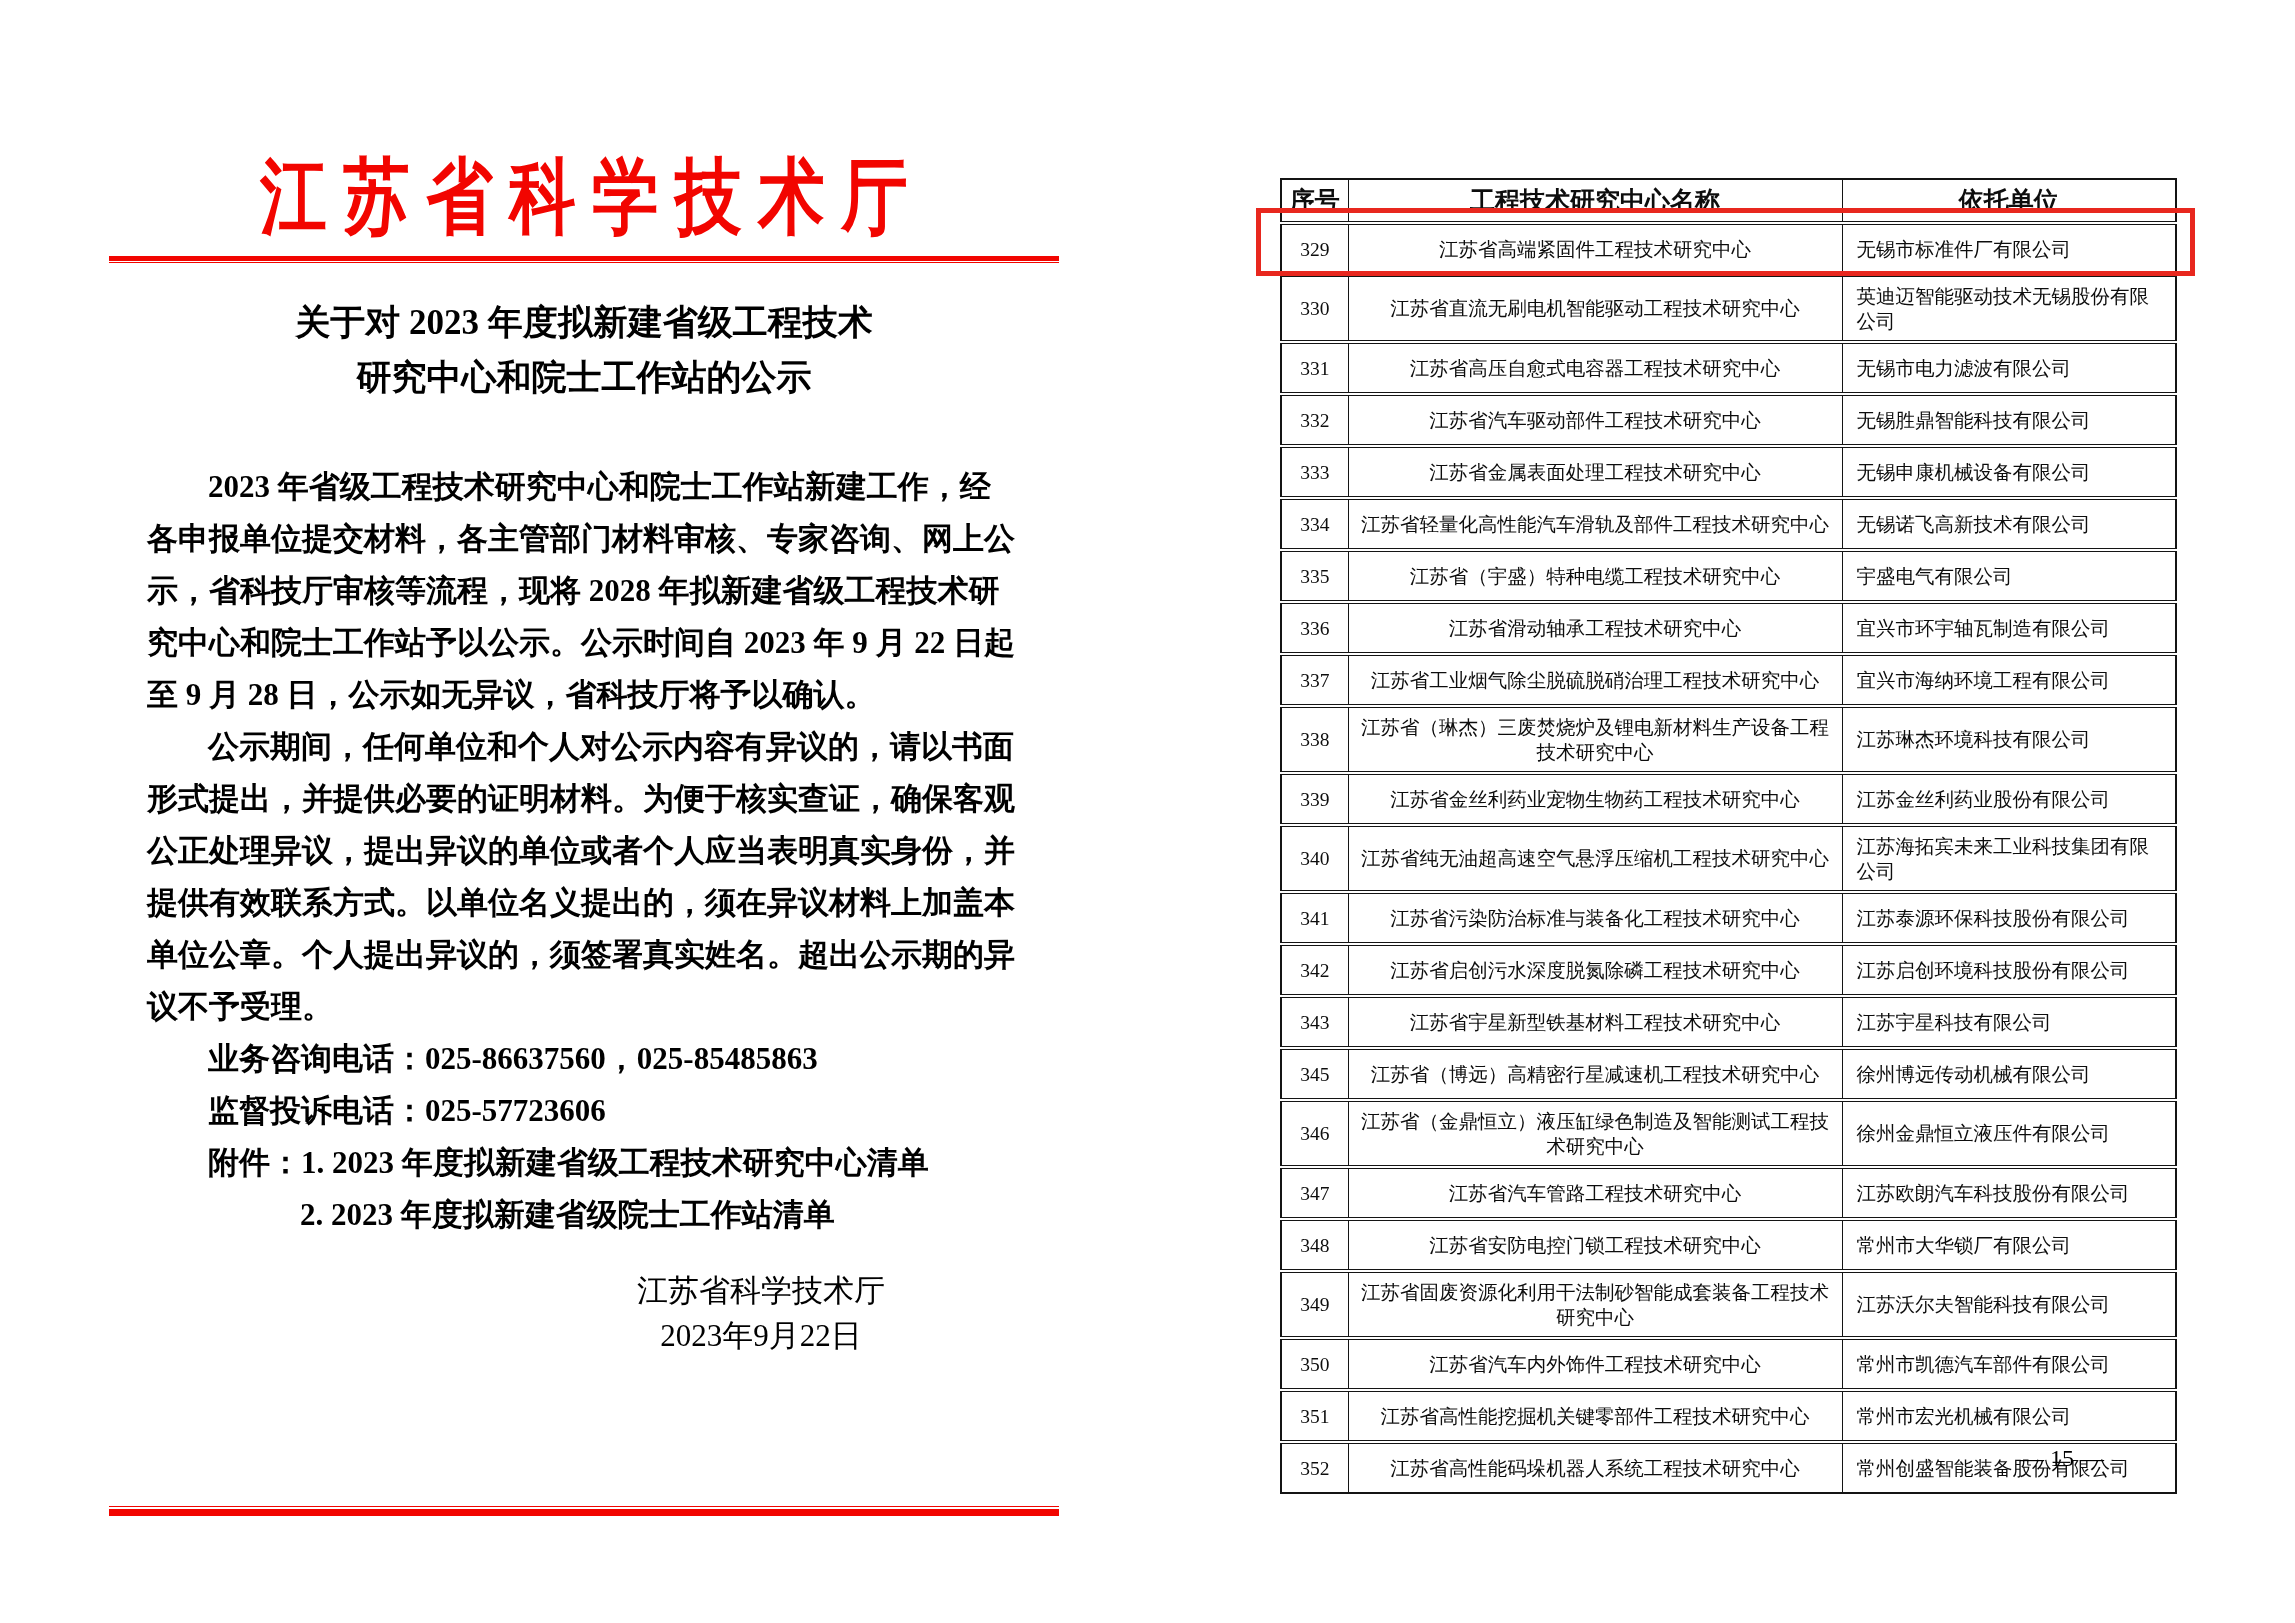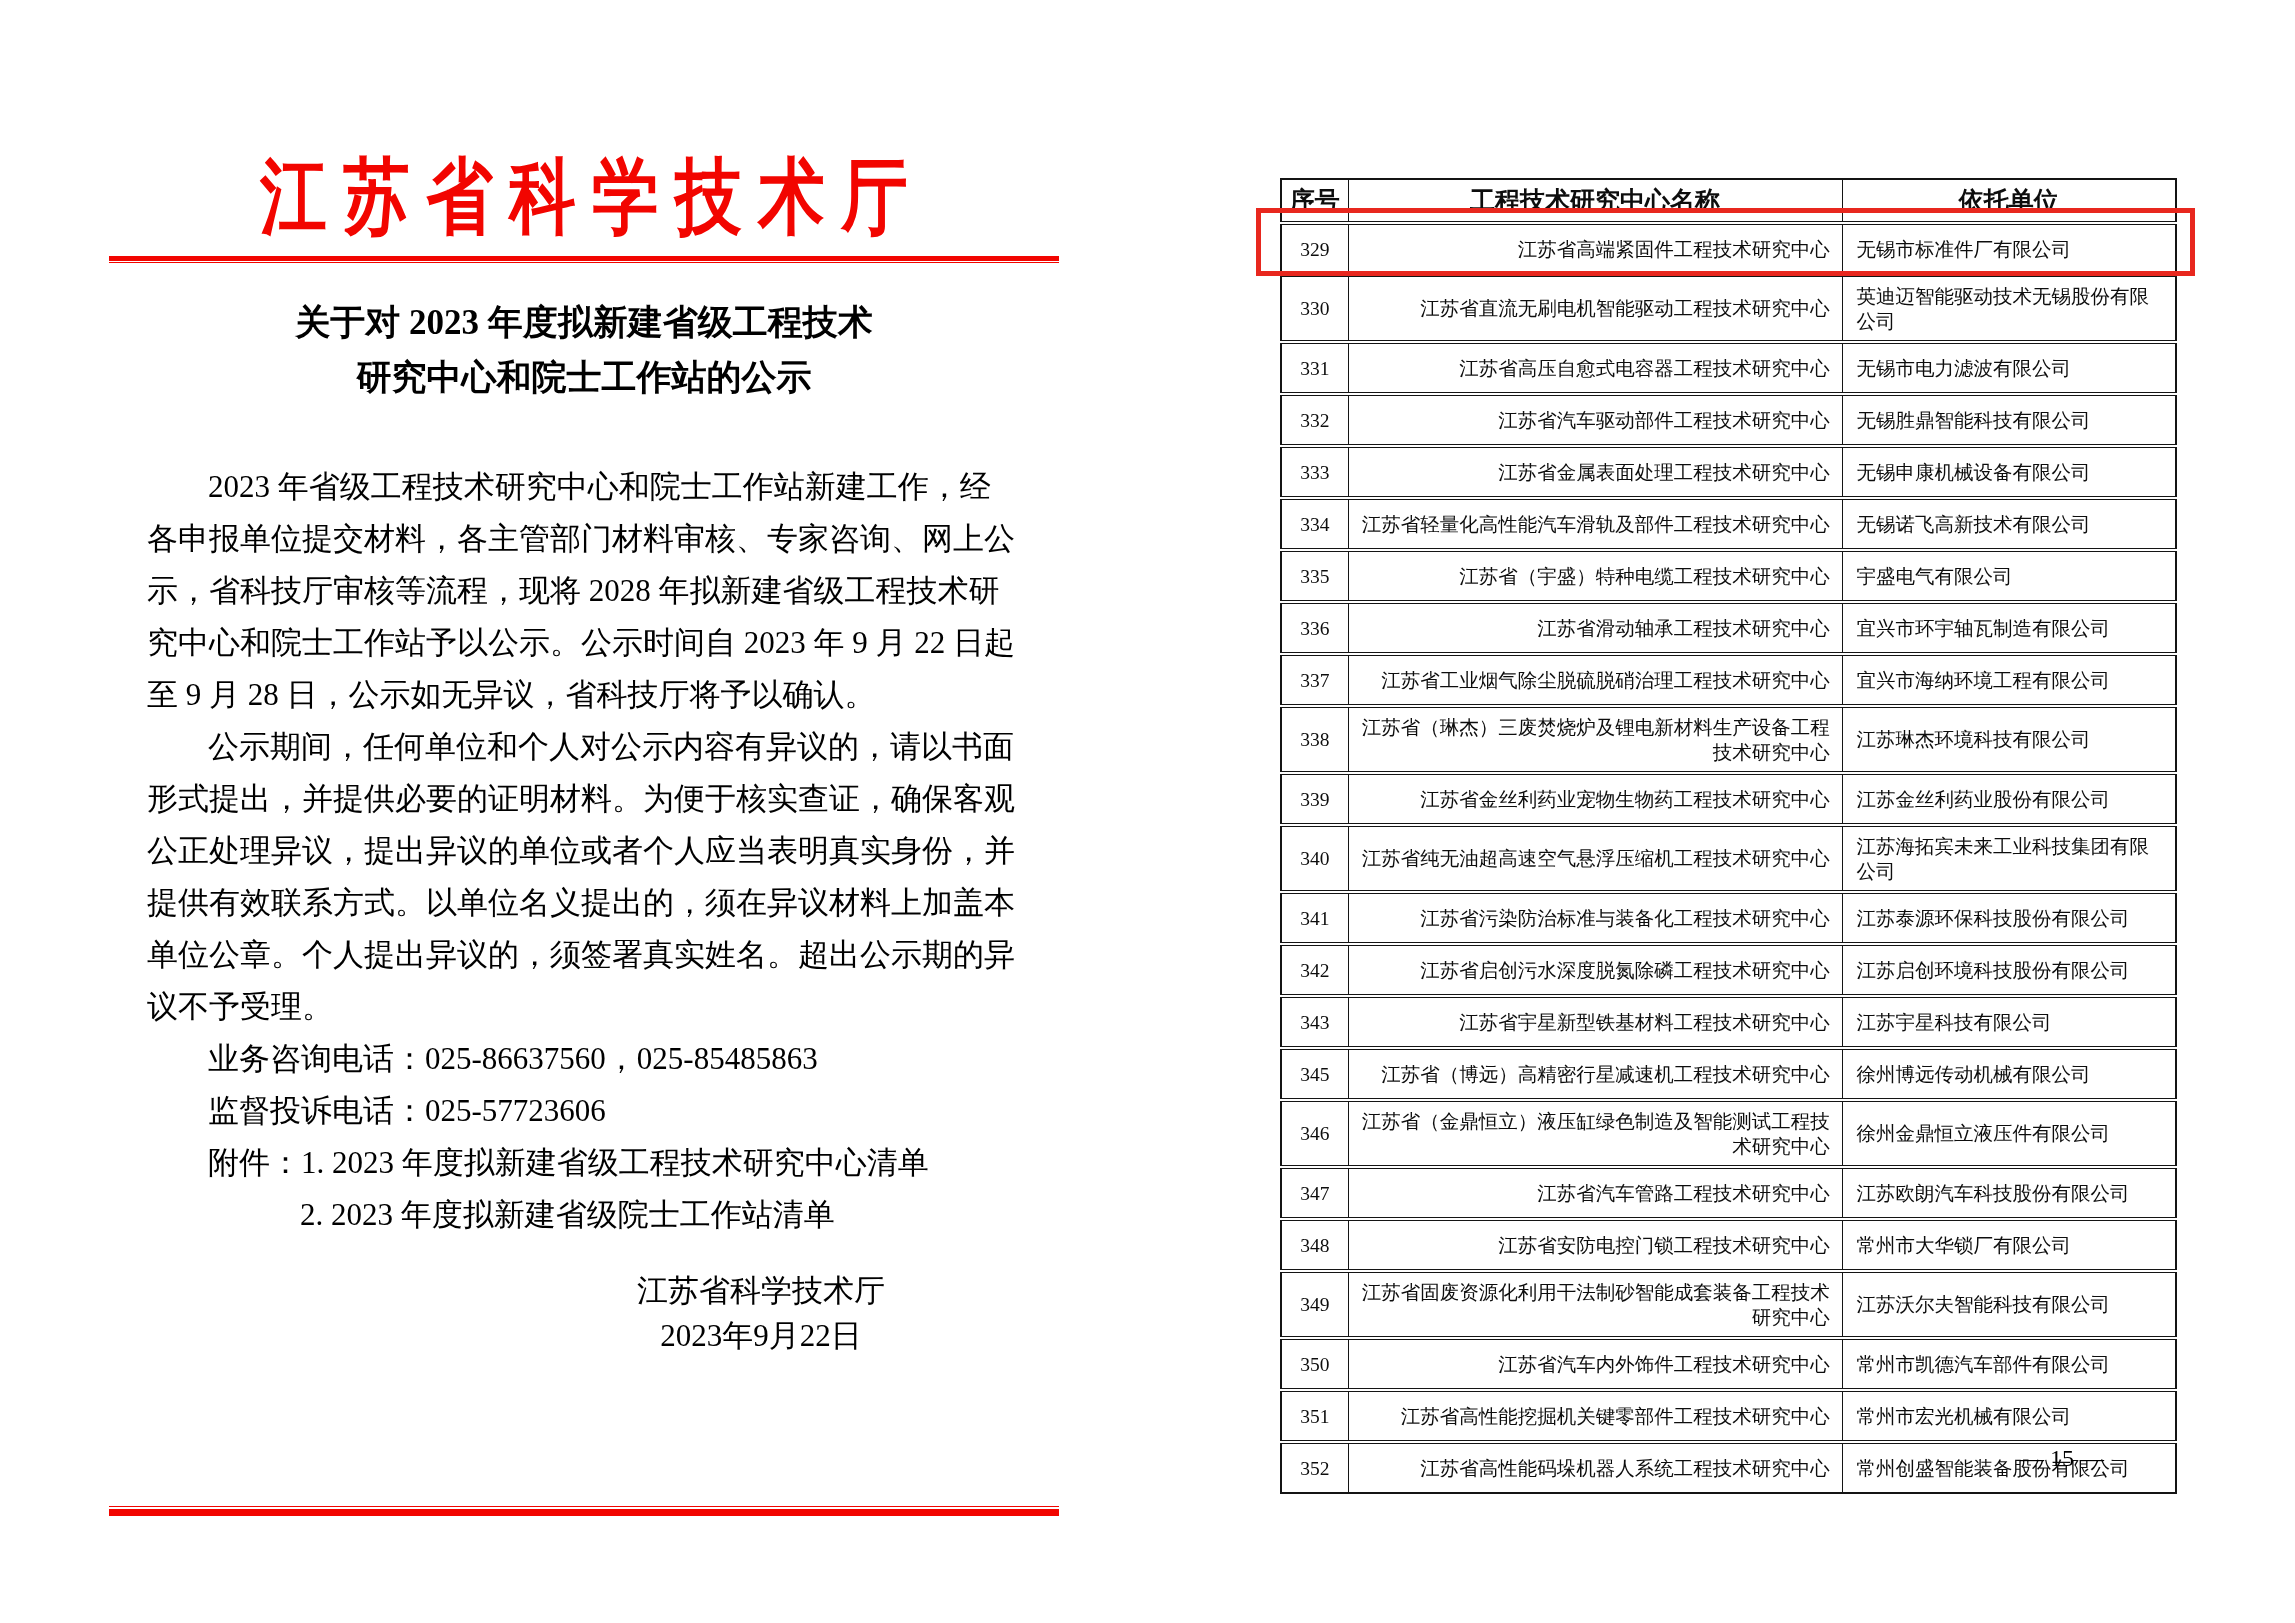--- a/index.html
+++ b/index.html
@@ -26,21 +26,21 @@
   .header-rule{
     margin-top:16.5px;height:1.8px;
     border-top:5.9px solid var(--accent-red);
     border-bottom:1.8px solid var(--accent-red);
     padding:0;box-sizing:content-box;
   }
   .header-rule .rule-gap{height:1.8px;background:#ffffff;}
   .doc-title{margin-top:32px;text-align:center;font-weight:bold;font-size:35px;line-height:55px;}
   .doc-title div{white-space:nowrap;}
   .body-block{margin-top:56px;padding:0 50px 0 38px;font-size:31px;}
-  .body-line{line-height:52px;white-space:nowrap;}
+  .body-line{line-height:52px;white-space:nowrap;font-weight:bold;}
   .signature-block{margin-top:26.5px;margin-left:354px;width:596px;text-align:center;font-size:31px;}
   .signature-block div{line-height:45px;white-space:nowrap;}
   .footer-rule{
     position:absolute;left:0;right:0;top:1506px;height:2.4px;
     border-top:1.8px solid var(--accent-red);
     border-bottom:7px solid var(--accent-red);
   }
   
   .centers-table{
     position:absolute;left:1280px;top:178px;width:895px;
@@ -57,21 +57,21 @@
   }
   .centers-table tr{border-top:4.1px double var(--line);}
   .centers-table thead tr{border-top:none;}
   .centers-table td{
     border-left:1.8px solid var(--line);border-right:1.8px solid var(--line);
     vertical-align:middle;word-break:break-all;
   }
   .centers-table tr.single td{height:46px;}
   .centers-table tr.tall td{height:61px;}
   .centers-table td.cell-no{text-align:center;}
-  .centers-table td.cell-name{padding:0 11.8px;text-align:right;}
+  .centers-table td.cell-name{padding:0 11.8px;text-align:center;}
   .centers-table td.cell-unit{padding:0 14px;text-align:left;}
   .highlight-box{
     position:absolute;left:1256px;top:208px;width:939px;height:68px;
     border:5.9px solid var(--highlight-red);box-sizing:border-box;
     background:transparent;pointer-events:none;
   }
   .page-number{
     position:absolute;left:1991px;top:1445px;width:142px;
     text-align:center;font-size:24px;line-height:26px;white-space:nowrap;
   }

